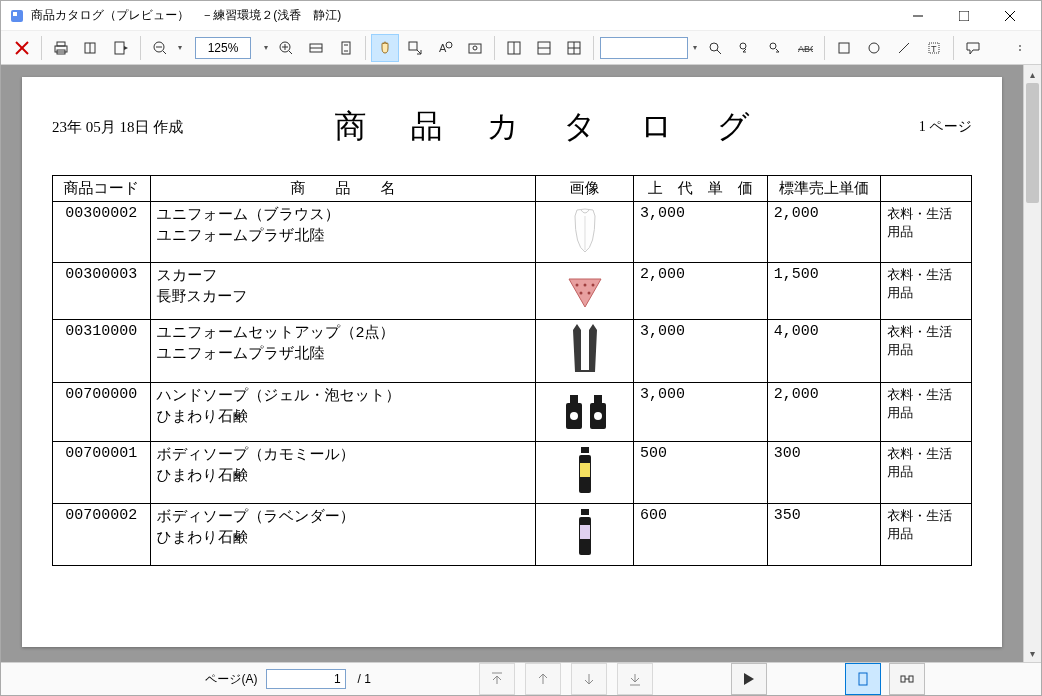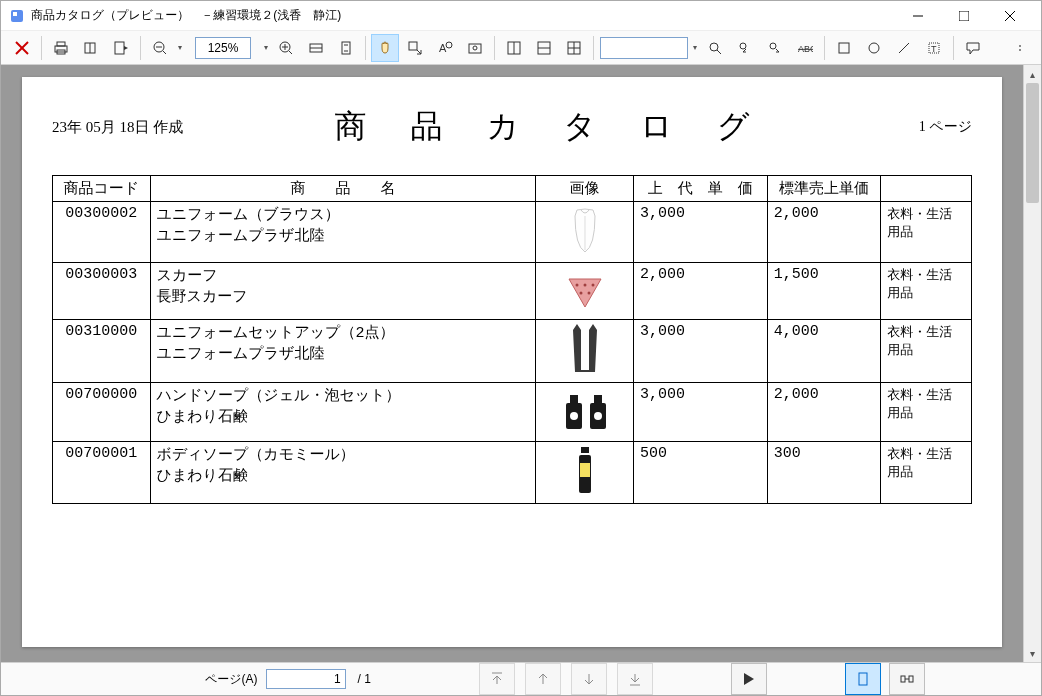--- a/index.html
+++ b/index.html
@@ -343,20 +343,34 @@
                     <svg width="20" height="50">
                       <rect x="6" y="2" width="8" height="6" fill="#1a1a1a"></rect>
                       <rect x="4" y="10" width="12" height="38" rx="2" fill="#1a1a1a"></rect>
                       <rect x="5" y="18" width="10" height="14" fill="#f5e060"></rect>
                     </svg>
                   </span></td>
                 <td class="price">500</td>
                 <td class="price">300</td>
                 <td class="cat">衣料・生活用品</td>
               </tr>
+              <tr>
+                <td class="code">00700002</td>
+                <td class="name">ボディソープ（ラベンダー）<span class="prod-line2">ひまわり石鹸</span></td>
+                <td class="img"><span class="thumb">
+                    <svg width="20" height="50">
+                      <rect x="6" y="2" width="8" height="6" fill="#1a1a1a"></rect>
+                      <rect x="4" y="10" width="12" height="38" rx="2" fill="#1a1a1a"></rect>
+                      <rect x="5" y="18" width="10" height="14" fill="#e0d0f0"></rect>
+                    </svg>
+                  </span></td>
+                <td class="price">600</td>
+                <td class="price">350</td>
+                <td class="cat">衣料・生活用品</td>
+              </tr>
             </tbody>
         </table>
       </div>
     </div>
     <div class="vscroll">
       <div class="sc-btn">▴</div>
       <div class="sc-track">
           <div class="sc-thumb"></div>
         </div>
       <div class="sc-btn">▾</div>

